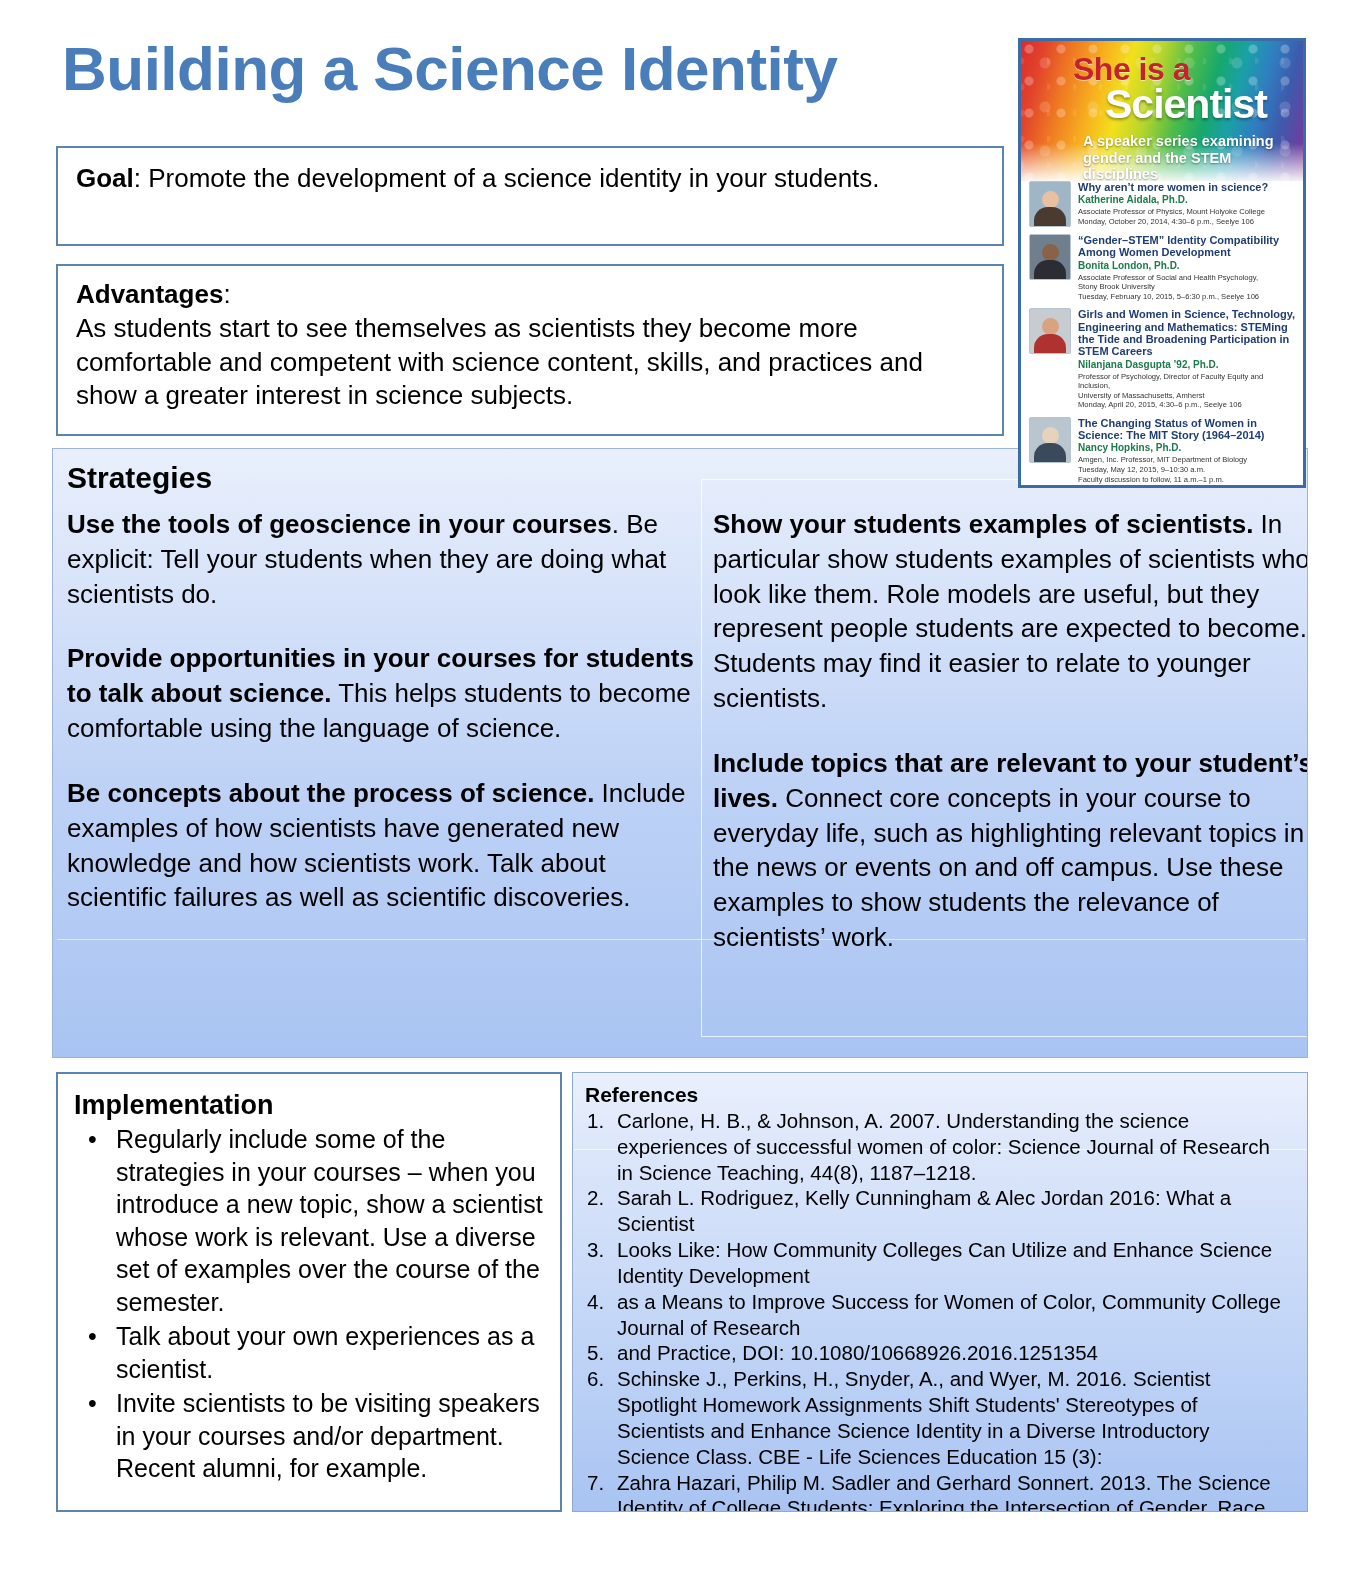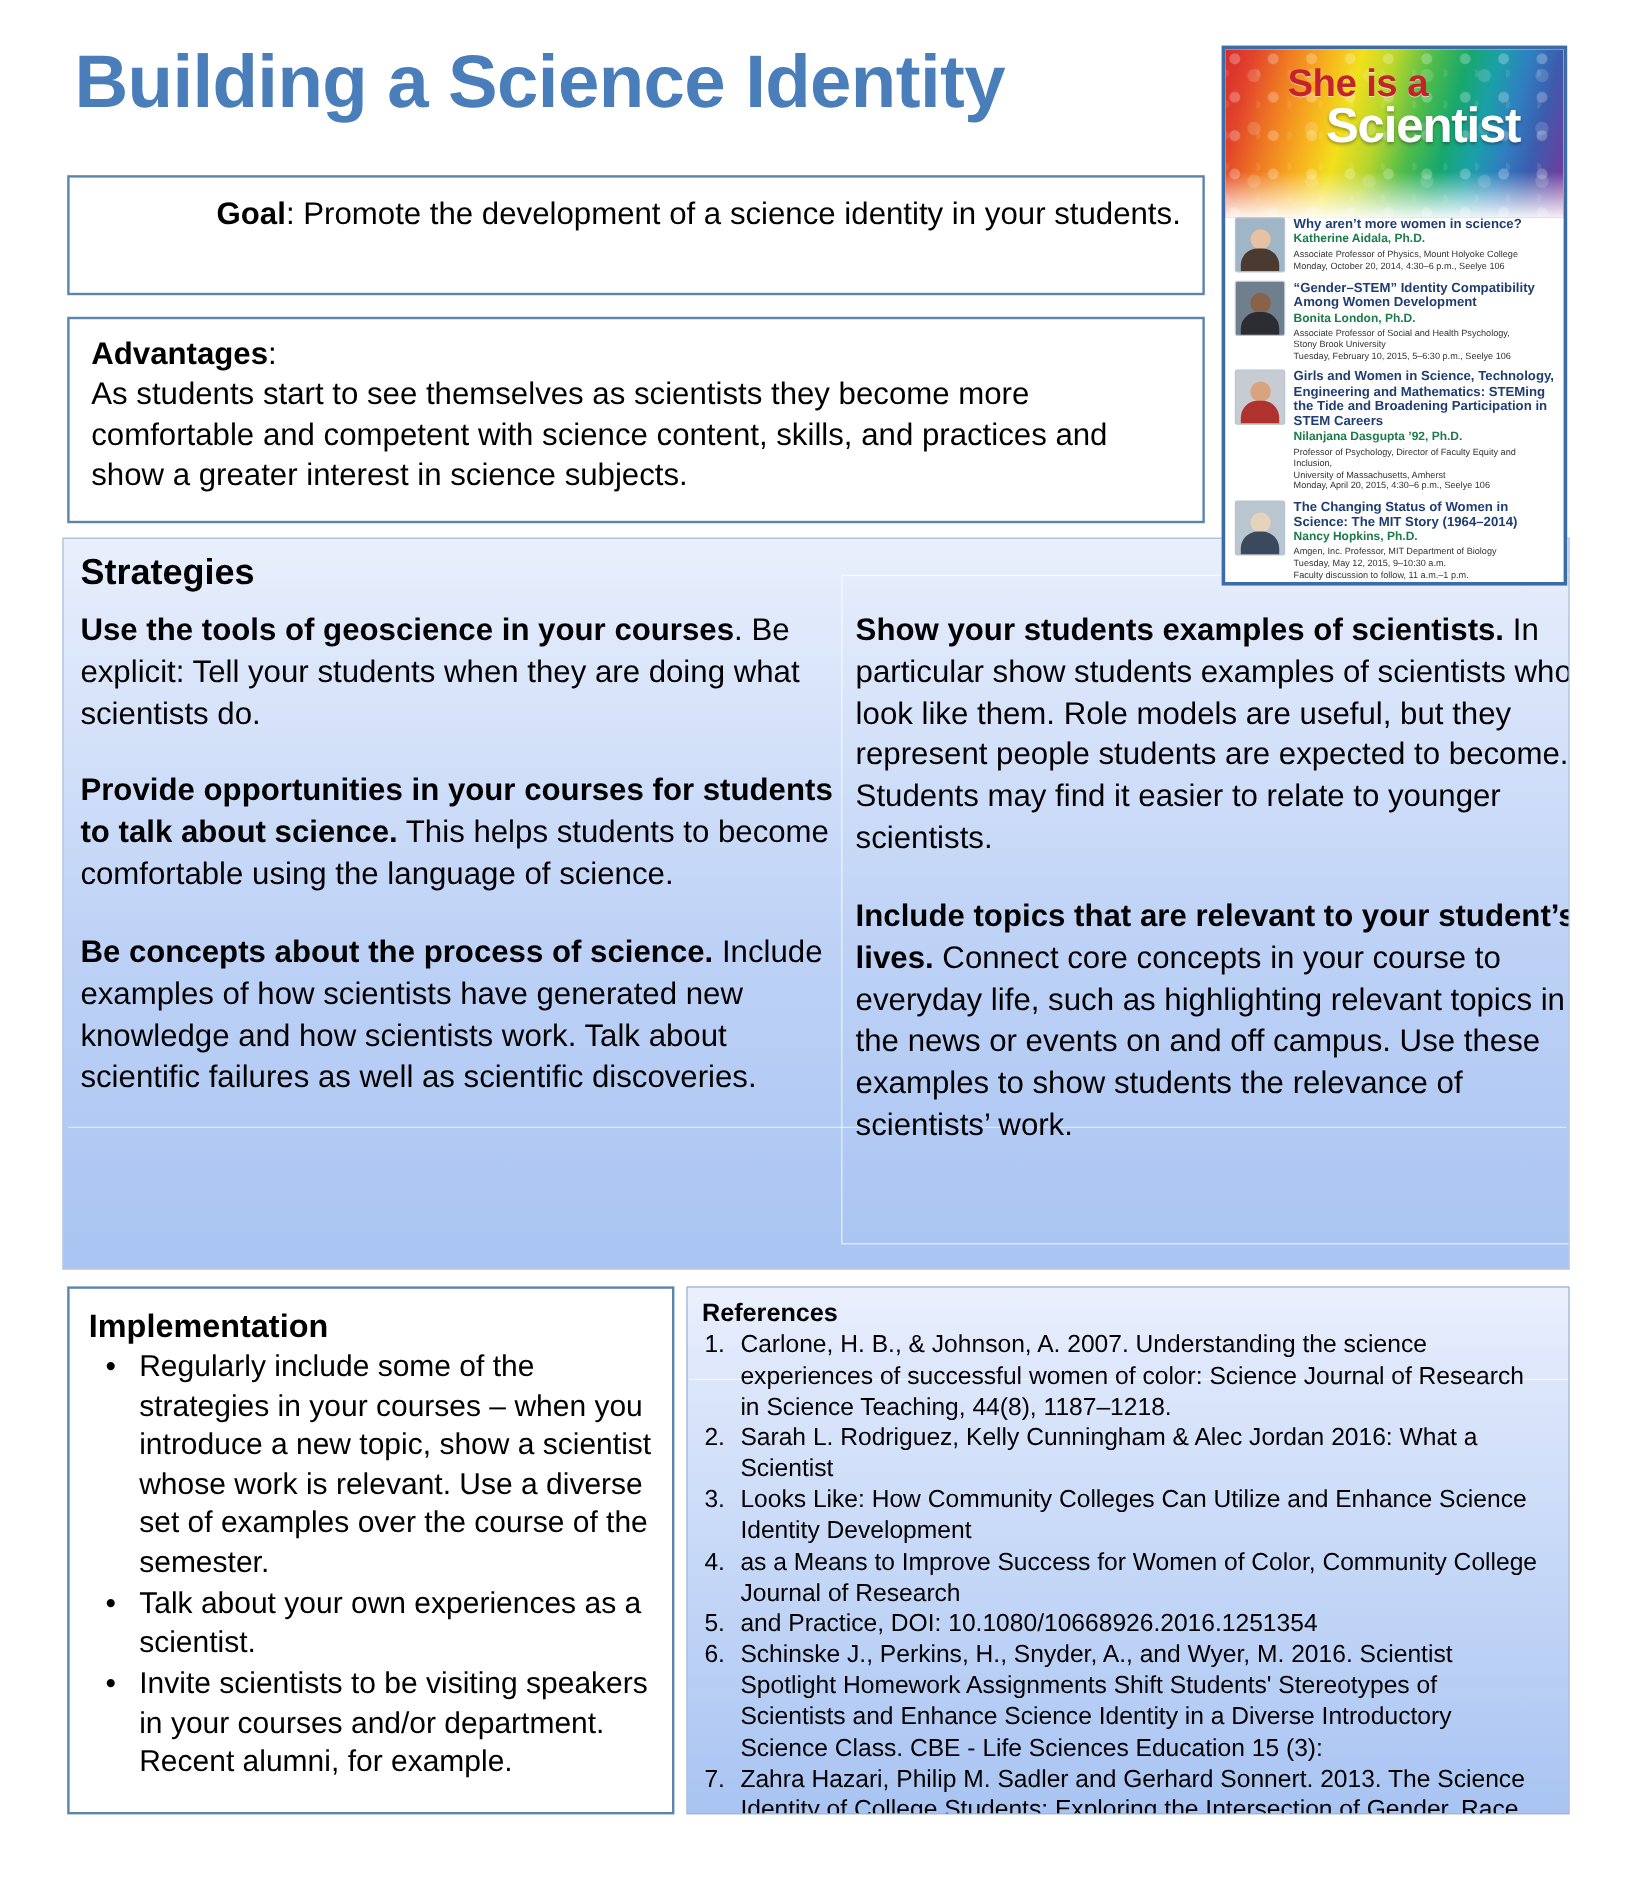--- a/index.html
+++ b/index.html
@@ -20,21 +20,21 @@
     letter-spacing:-0.5px;line-height:1.05;
     white-space:nowrap;
   }
 
   
   .wbox{
     position:absolute;background:#ffffff;
     border:2px solid #5b84ae;
     box-sizing:border-box;
   }
-  #goal-box{left:56px;top:146px;width:948px;height:100px;padding:14px 18px 0 18px;text-align:right;}
+  #goal-box{left:56px;top:146px;width:948px;height:100px;padding:14px 18px 0 18px;}
   #advantages-box{left:56px;top:264px;width:948px;height:172px;padding:12px 18px 0 18px;}
 
   .bodytext{
     font-size:26px;line-height:1.30;color:#000;
     font-family:"Liberation Sans", sans-serif;
   }
   .bodytext b{font-weight:bold;}
 
   
   #strategies-box{
@@ -223,20 +223,21 @@
       <li><span class="num">7.</span><span>Zahra Hazari, Philip M. Sadler and Gerhard Sonnert. 2013. The Science Identity of College Students: Exploring the Intersection of Gender, Race, and Ethnicity  Journal of College Science Teaching. 42(5):82-91 MAYBE</span></li>
     </ul>
   </div>
 
   <div id="flyer">
     <div id="flyer-banner">
       <div id="flyer-hex"></div>
       <div id="flyer-banner-fade"></div>
       <div class="flyer-title-1">She is a</div>
       <div class="flyer-title-2">Scientist</div>
+      <div class="flyer-sub">A speaker series examining gender and the STEM disciplines</div>
     </div>
 
     <div id="flyer-body">
       <div class="speaker">
         <div class="speaker-photo sp1">
             <div class="head"></div>
             <div class="body"></div>
           </div>
         <div class="speaker-text">
           <div class="sp-title">Why aren’t more women in science?</div>

